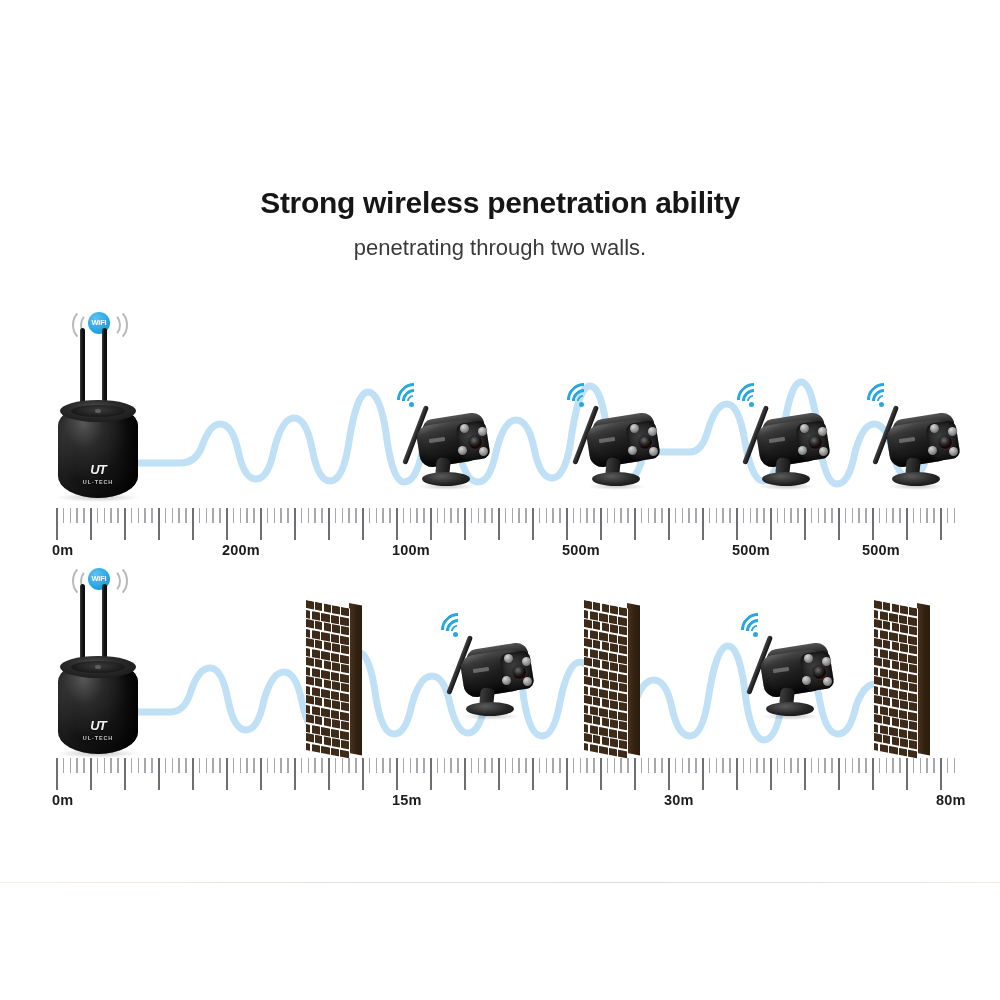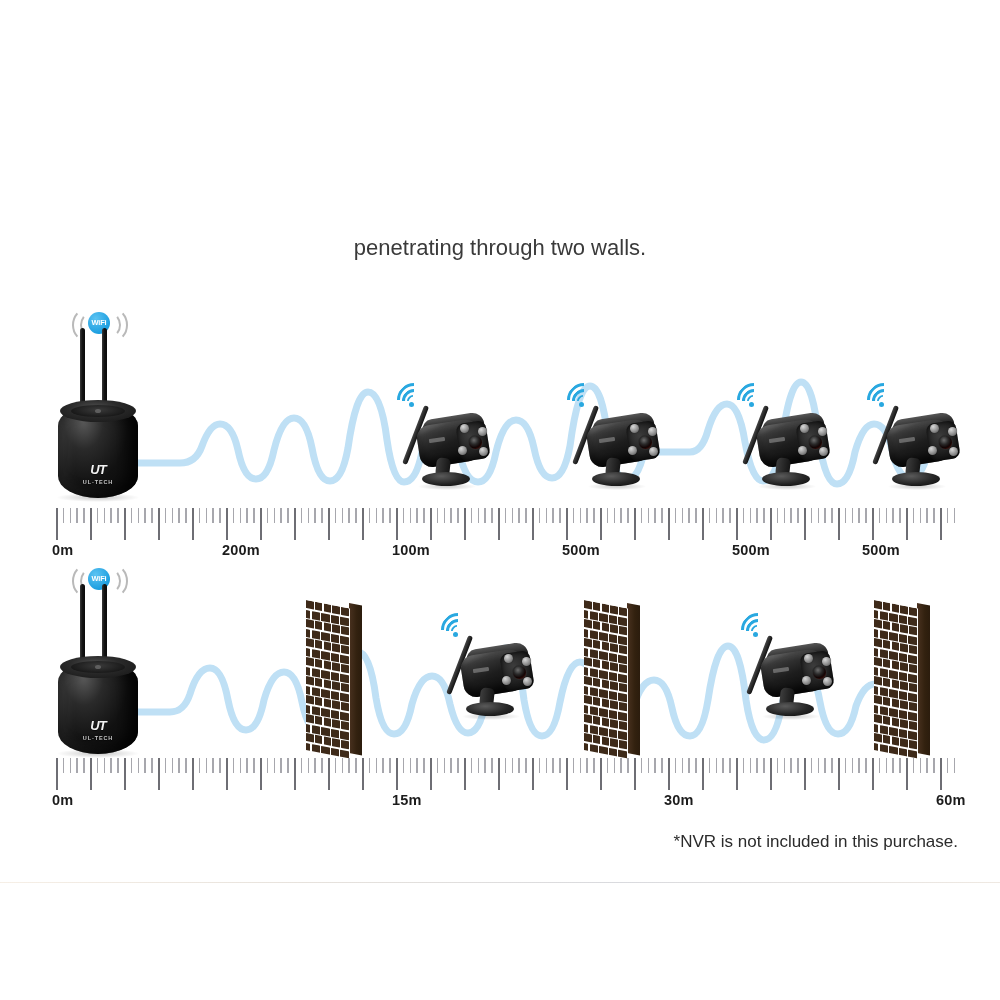--- a/index.html
+++ b/index.html
@@ -185,20 +185,21 @@
     position:absolute;left:0;top:882px;width:1000px;height:1px;
     background:linear-gradient(to right,#f6efe6,#e7e2dc 30%,#d9dade 62%,#efe9e2 100%);
   }
   svg.wave{position:absolute;left:0;top:0;overflow:visible;}
 </style>
 </head>
 <body>
 
 <div class="stage">
 
+  <div class="headline">Strong wireless penetration ability</div>
   <div class="subline">
     <span class="l2">penetrating through two walls.</span>
   </div>
 
   <svg class="wave" width="1000" height="1000">
     <path id="wave1" fill="none" stroke="#bfe0f5" stroke-width="7" stroke-linecap="round" d="M118,463 L180,463 Q196,463 202,446 Q210,424 220,424 Q232,424 238,450 Q244,479 256,479
          Q268,479 274,450 Q282,418 294,418 Q306,418 312,448 Q318,481 330,481
          Q342,481 348,448 Q356,392 368,392 Q381,392 387,440 Q393,482 404,482
          Q416,482 422,452 Q430,424 441,424 Q453,424 459,452 Q466,482 478,482
          Q490,482 496,452 Q504,420 516,420 Q528,420 534,448 Q540,478 552,478
@@ -1020,19 +1021,18 @@
       <div class="tick minor" style="left: 856.8px;"></div>
       <div class="tick minor" style="left: 863.6px;"></div>
       <div class="tick minor" style="left: 870.4px;"></div>
       <div class="tick minor" style="left: 877.2px;"></div>
       <div class="tick major" style="left: 884px;"></div>
       <div class="tick minor" style="left: 890.8px;"></div>
       <div class="tick minor" style="left: 897.6px;"></div>
       <div class="lbl" style="left: -4px;">0m</div>
       <div class="lbl" style="left: 336px;">15m</div>
       <div class="lbl" style="left: 608px;">30m</div>
-      <div class="lbl" style="left: 880px;">60m</div>
-    </div>
-
-  <div class="footnote">*NVR is not included in this purchase.</div>
+      <div class="lbl" style="left: 880px;">80m</div>
+    </div>
+
   <div class="divider"></div>
 
 </div>
 
 </body></html>

